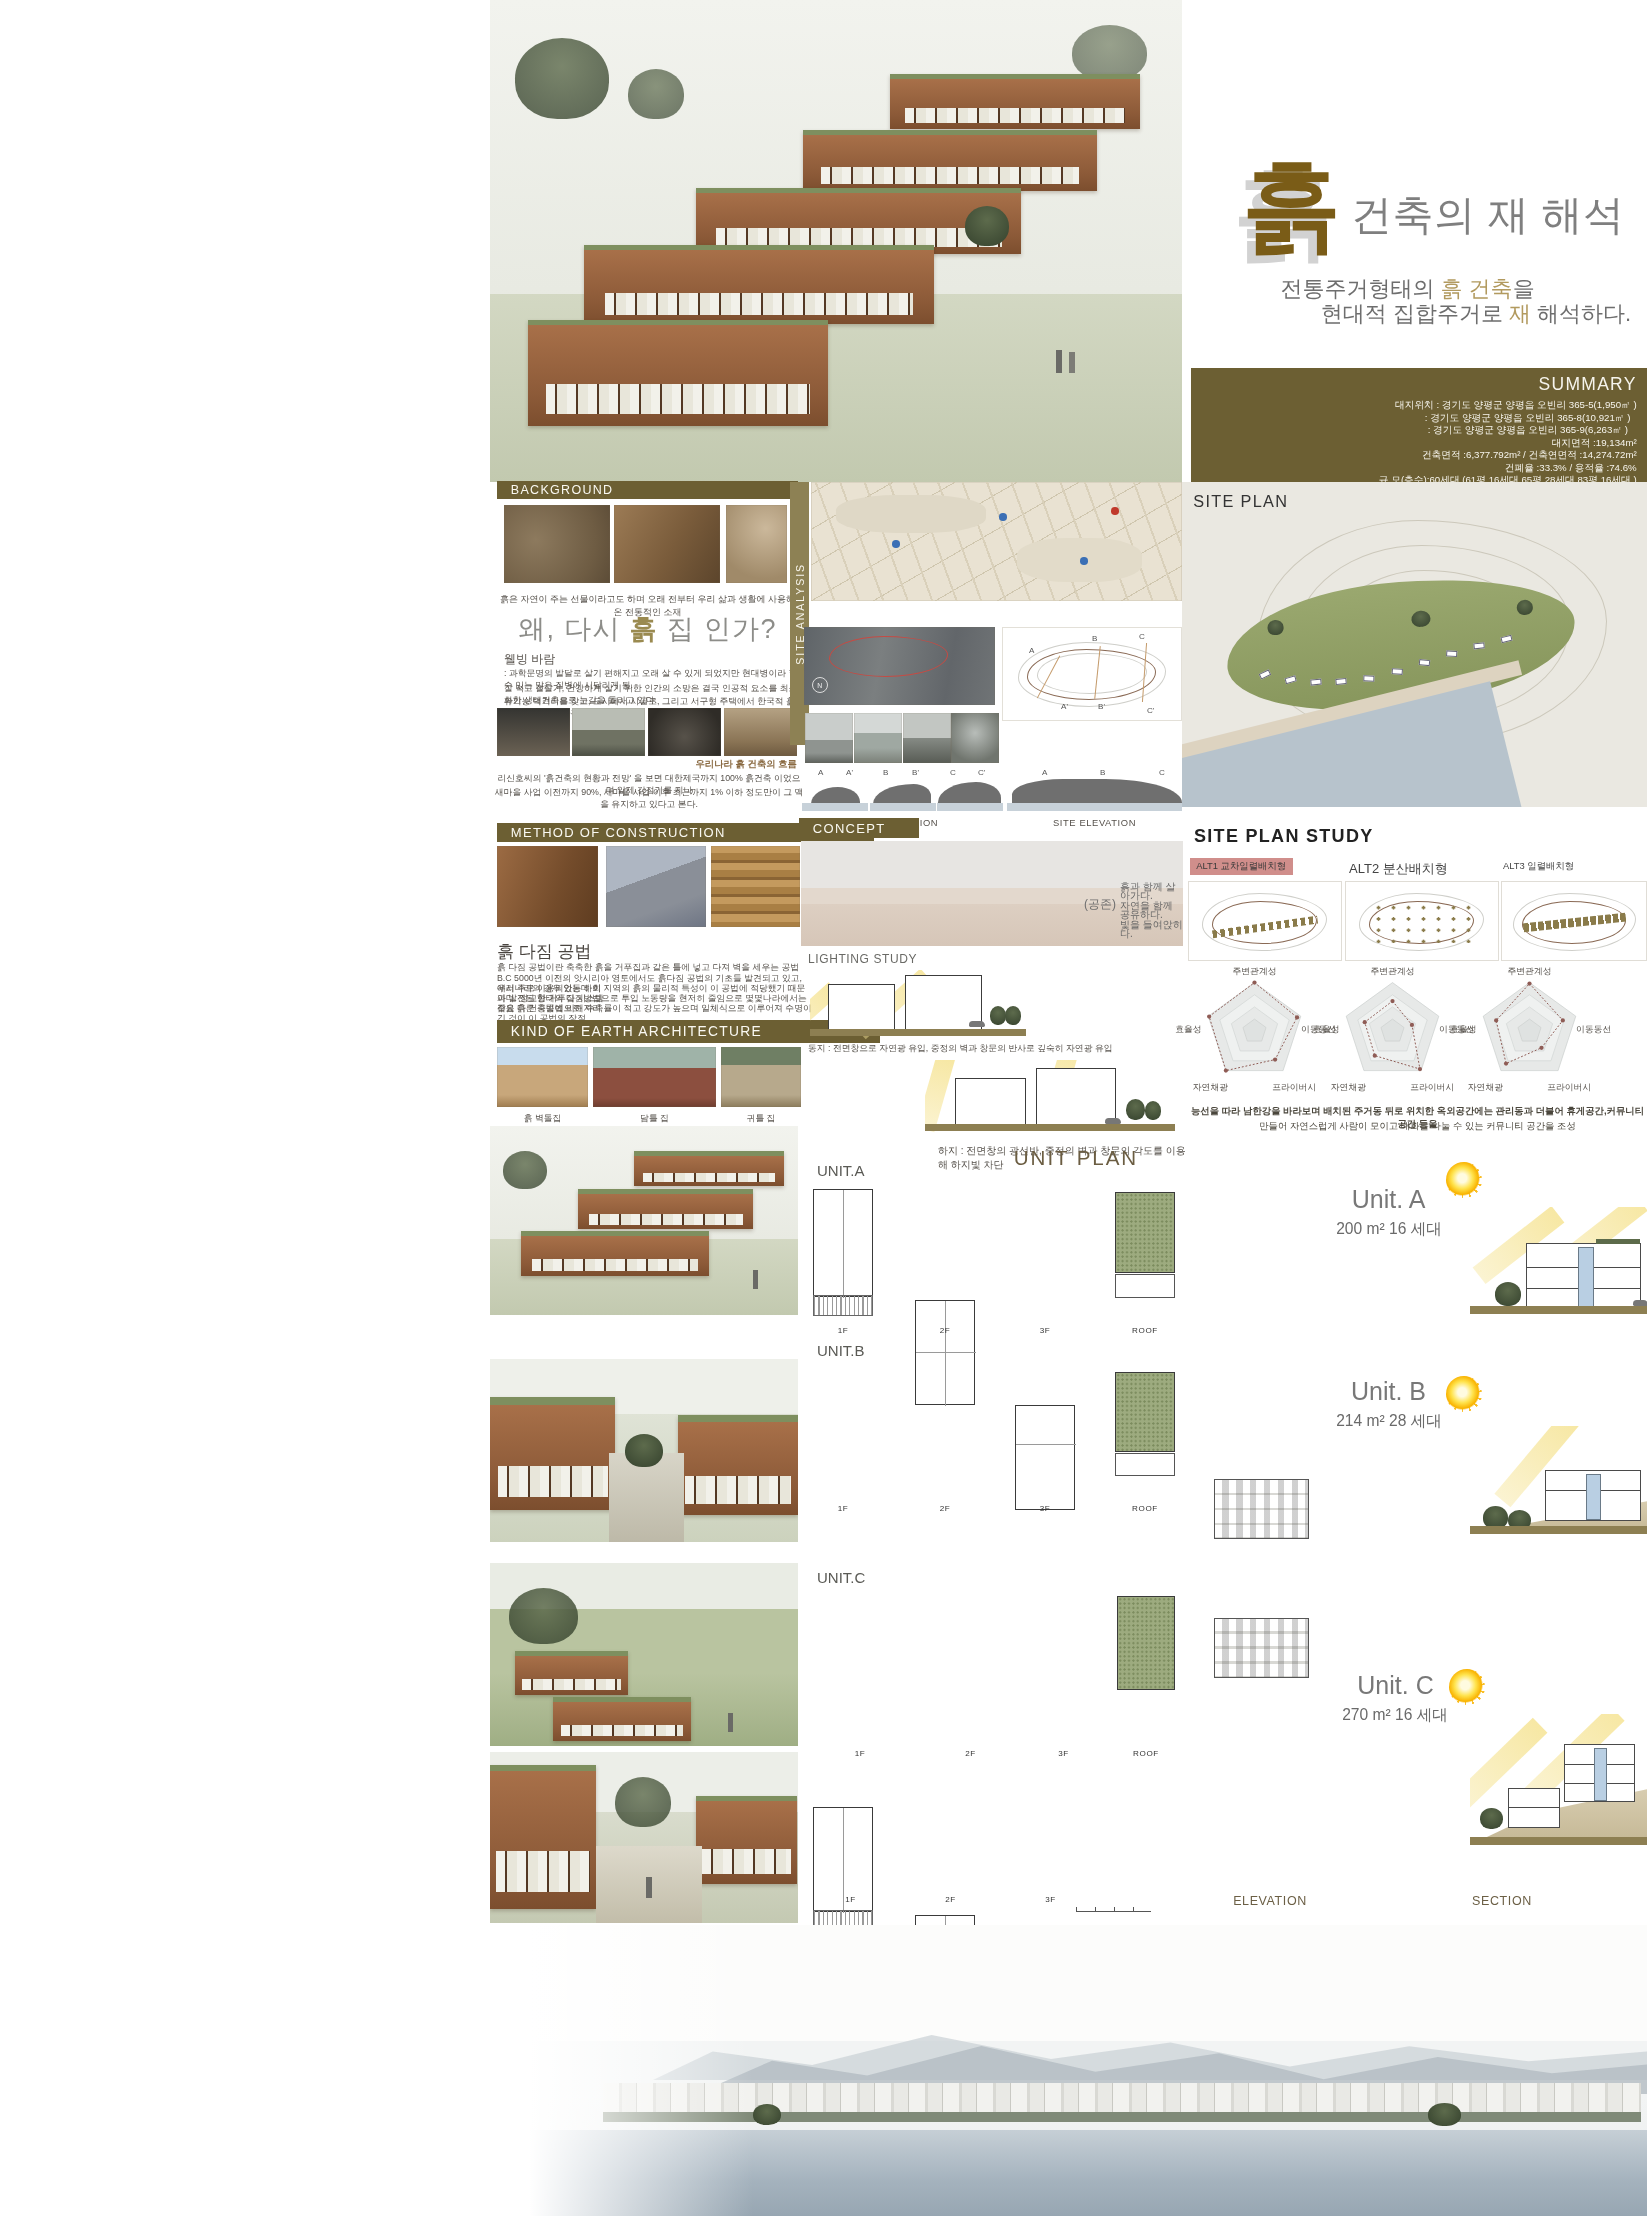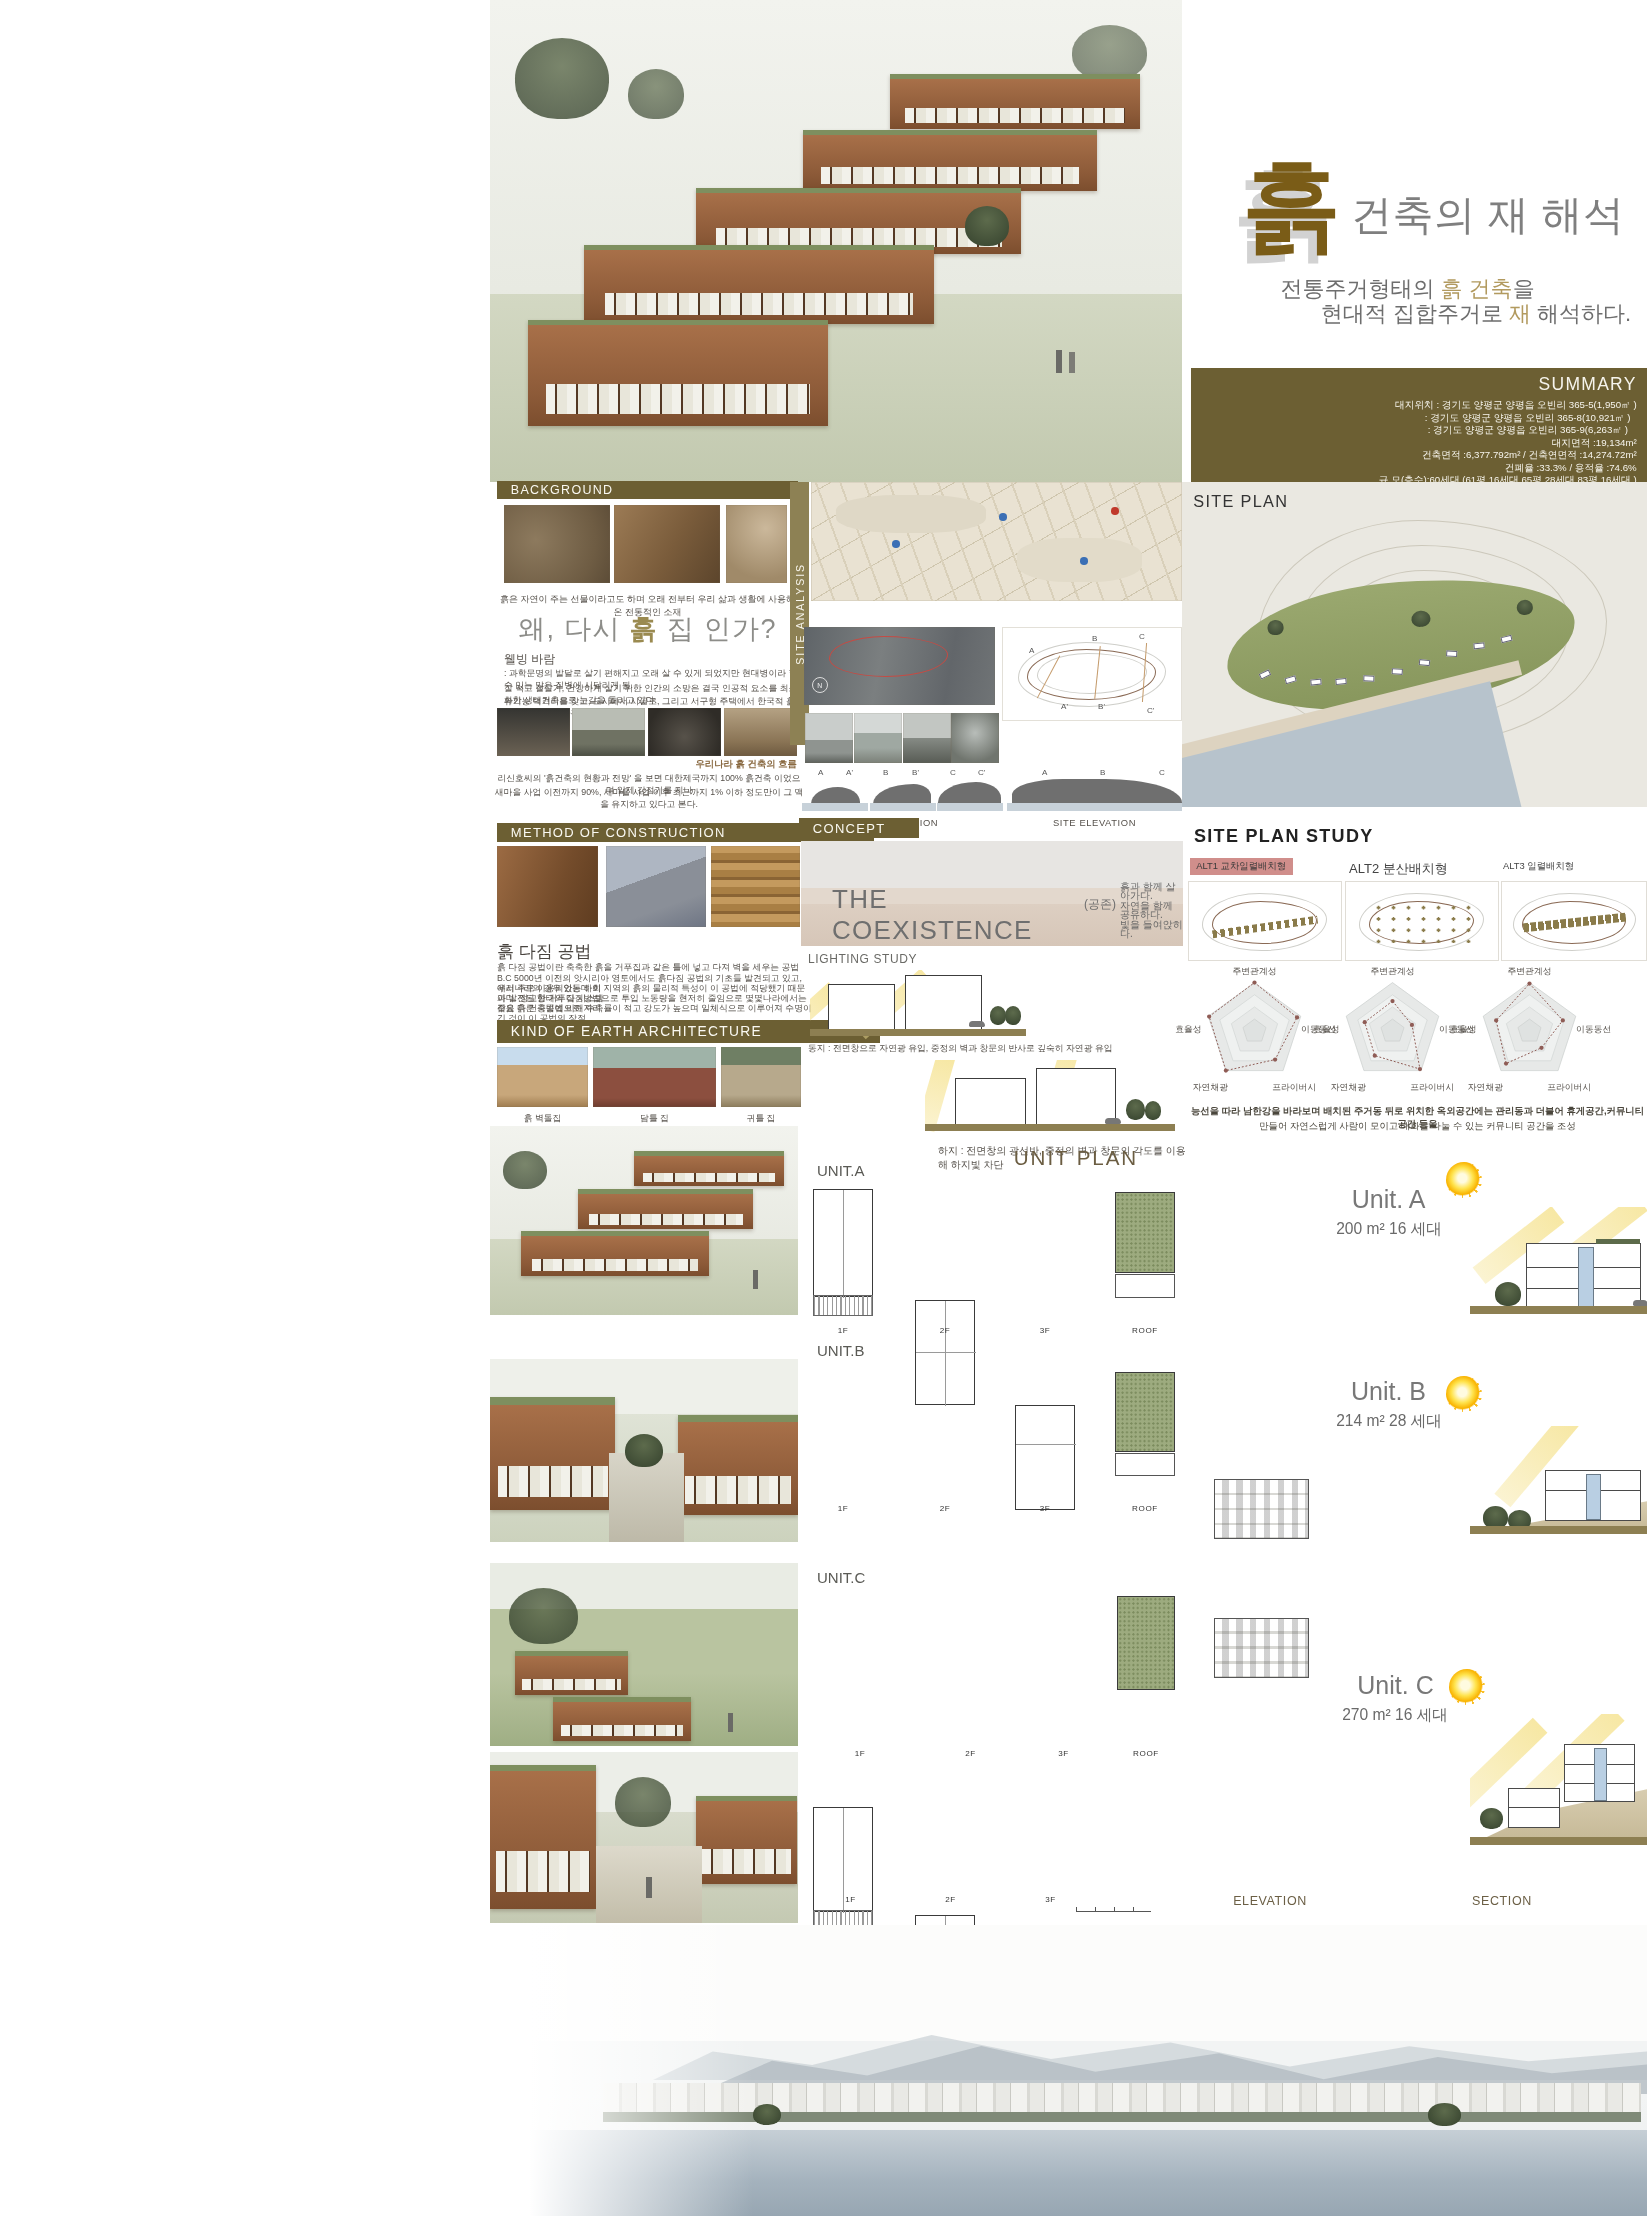--- a/index.html
+++ b/index.html
@@ -239,21 +239,20 @@
   <div class="a ph p-damtl" style="left:593px;top:1047px;width:123px;height:60px;"></div>
   <div class="a ph p-gwitl" style="left:721px;top:1047px;width:80px;height:60px;"></div>
   <div class="a c" style="left:497px;top:1113px;width:91px;font-size:8.8px;color:#55504a;">흙 벽돌집</div>
   <div class="a c" style="left:593px;top:1113px;width:123px;font-size:8.8px;color:#55504a;">담틀 집</div>
   <div class="a c" style="left:721px;top:1113px;width:80px;font-size:8.8px;color:#55504a;">귀틀 집</div>
 
   <div class="a bar" style="left:799px;top:818px;width:120px;height:20px;font-size:13px;">
       <span>CONCEPT</span>
     </div>
   <div class="a scene" style="left:801px;top:841px;width:382px;height:105px;background:linear-gradient(#e7e5e2 0 45%,#e3d8cd 45% 60%,#ddcfc2 60%,#d6c6b8);">
-    <div class="a" style="left:31px;top:43px;width:263px;font-size:26px;color:#6f6f6f;letter-spacing:1.3px;">THE COEXISTENCE</div>
     <div class="a" style="left:283px;top:55px;font-size:12px;color:#6f6f6f;">(공존)</div>
     <div class="a" style="left:319px;top:41px;font-size:10px;line-height:9.4px;color:#666;">
       <div>흙과 함께 살아가다.</div>
       <div>자연을 함께 공유하다.</div>
       <div>빛을 들여앉히다.</div>
     </div>
   </div>
 
   <div class="a" style="left:808px;top:952px;font-size:12px;color:#6a6a66;letter-spacing:0.6px;">LIGHTING STUDY</div>
   <div class="a scene" style="left:810px;top:970px;width:231px;height:70px;">

